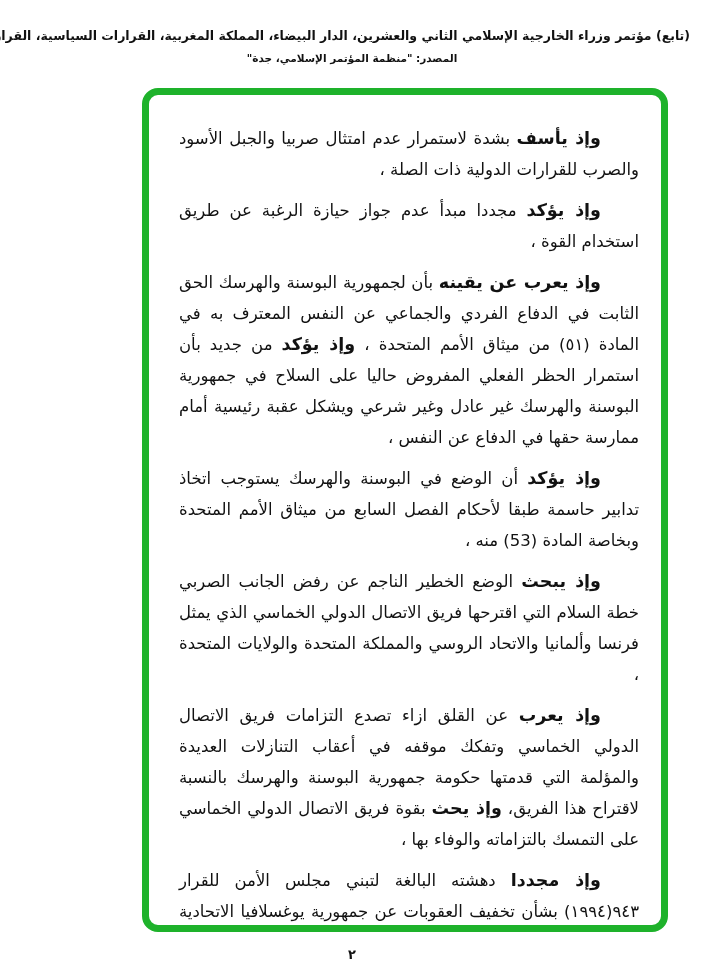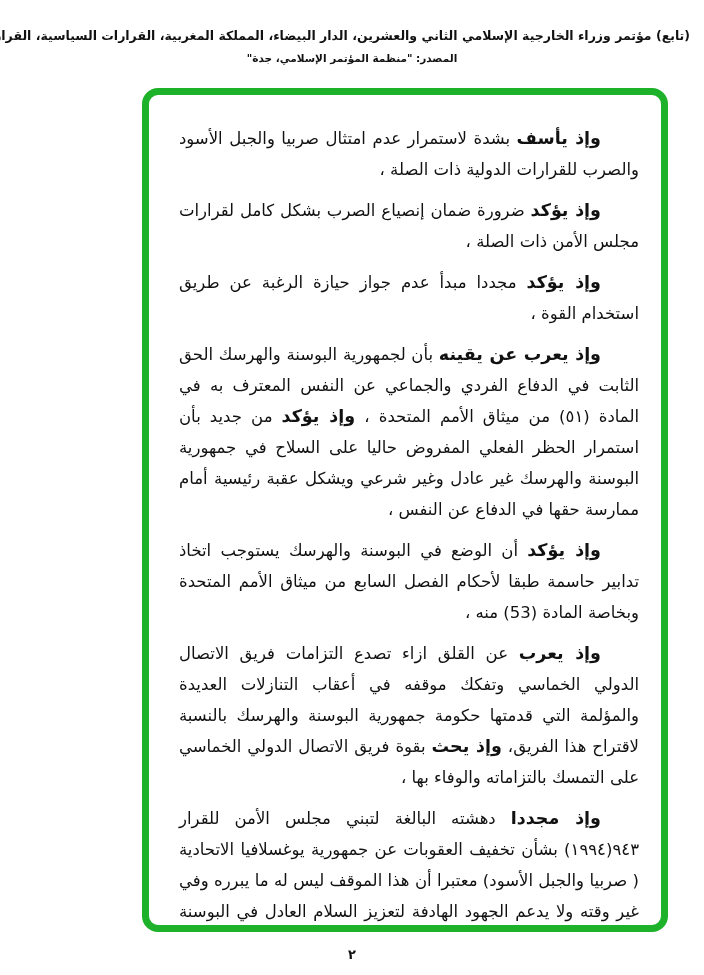--- a/index.html
+++ b/index.html
@@ -81,24 +81,24 @@
 <div class="page">
 
   <div class="header">
     <div class="header-line1">(تابع) مؤتمر وزراء الخارجية الإسلامي الثاني والعشرين، الدار البيضاء، المملكة المغربية، القرارات السياسية، القرار الرقم ٢٢/٦-س</div>
     <div class="header-line2">المصدر:  "منظمة المؤتمر الإسلامي، جدة"</div>
   </div>
 
   <div class="frame" style="border-color: rgb(30, 178, 43);">
     <div>
         <p class="para" lang="ar"><span class="lead-bold">وإذ يأسف</span><span class="reg"> بشدة لاستمرار عدم امتثال صربيا والجبل الأسود والصرب للقرارات الدولية ذات الصلة ،</span></p>
-        <p class="para" lang="ar"><span class="lead-bold">وإذ يؤكد</span><span class="reg"> ضرورة ضمان إنصياع الصرب بشكل كامل لقرارات مجلس الأمن ذات الصلة ،</span></p>
         <p class="para" lang="ar"><span class="lead-bold">وإذ يؤكد</span><span class="reg"> مجددا مبدأ عدم جواز حيازة الرغبة عن طريق استخدام القوة ،</span></p>
         <p class="para" lang="ar"><span class="lead-bold">وإذ يعرب عن يقينه</span><span class="reg"> بأن لجمهورية البوسنة والهرسك الحق الثابت في الدفاع الفردي والجماعي عن النفس المعترف به في المادة (٥١) من ميثاق الأمم المتحدة ، </span><span class="lead-bold">وإذ يؤكد</span><span class="reg"> من جديد بأن استمرار الحظر الفعلي المفروض حاليا على السلاح في جمهورية البوسنة والهرسك غير عادل وغير شرعي ويشكل عقبة رئيسية أمام ممارسة حقها في الدفاع عن النفس ،</span></p>
         <p class="para" lang="ar"><span class="lead-bold">وإذ يؤكد</span><span class="reg"> أن الوضع في البوسنة والهرسك يستوجب اتخاذ تدابير حاسمة طبقا لأحكام الفصل السابع من ميثاق الأمم المتحدة وبخاصة المادة (53) منه ،</span></p>
+        <p class="para" lang="ar"><span class="lead-bold">وإذ يبحث</span><span class="reg"> الوضع الخطير الناجم عن رفض الجانب الصربي خطة السلام التي اقترحها فريق الاتصال الدولي الخماسي الذي يمثل فرنسا وألمانيا والاتحاد الروسي والمملكة المتحدة والولايات المتحدة ،</span></p>
         <p class="para" lang="ar"><span class="lead-bold">وإذ يعرب</span><span class="reg"> عن القلق ازاء  تصدع التزامات فريق الاتصال الدولي الخماسي وتفكك موقفه في أعقاب التنازلات العديدة والمؤلمة التي قدمتها حكومة جمهورية البوسنة والهرسك بالنسبة لاقتراح هذا الفريق، </span><span class="lead-bold">وإذ يحث</span><span class="reg"> بقوة فريق الاتصال الدولي الخماسي على التمسك بالتزاماته والوفاء بها ،</span></p>
         <p class="para" lang="ar"><span class="lead-bold">وإذ مجددا</span><span class="reg"> دهشته البالغة لتبني مجلس الأمن للقرار ٩٤٣(١٩٩٤) بشأن تخفيف العقوبات عن جمهورية يوغسلافيا الاتحادية ( صربيا والجبل الأسود) معتبرا أن هذا الموقف ليس له ما يبرره وفي غير وقته ولا يدعم الجهود الهادفة لتعزيز السلام العادل في البوسنة والهرسك ،</span></p>
       </div>
   </div>
 
   <div class="footer">
     <span class="page-number">٢</span>
   </div>
 
 </div>

